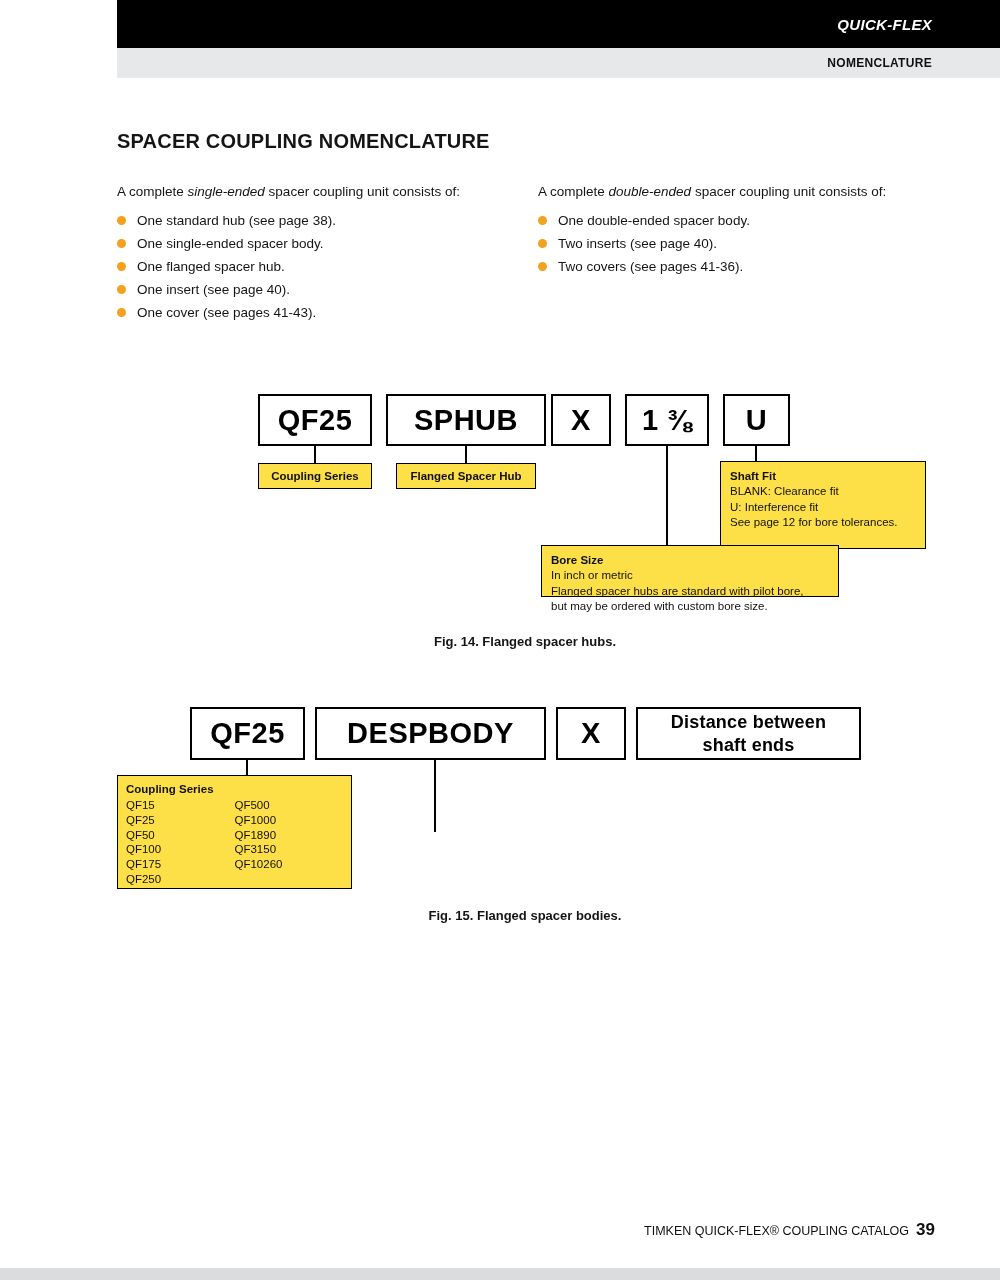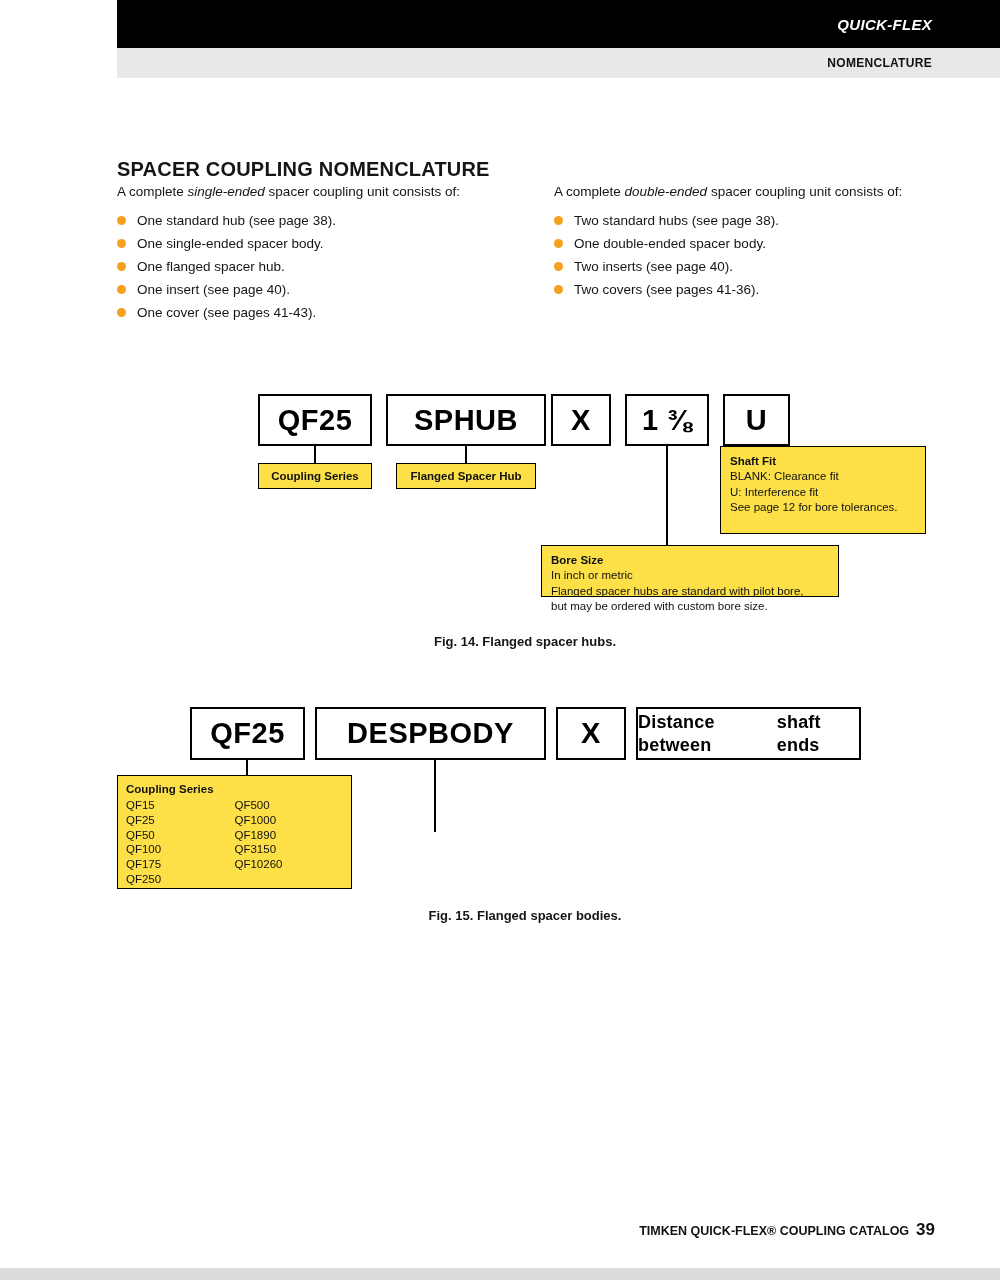--- a/index.html
+++ b/index.html
@@ -9,48 +9,48 @@
   .abs { position:absolute; }
 
   
   .bar-black { left:117px; top:0; width:883px; height:48px; background:#000;
                display:flex; align-items:center; justify-content:flex-end; padding-right:68px; }
   .bar-black span { color:#fff; font-weight:bold; font-size:15px; letter-spacing:.3px;font-style:italic; }
   .bar-gray { left:117px; top:48px; width:883px; height:30px; background:#E7E8E9;
               display:flex; align-items:center; justify-content:flex-end; padding-right:68px;padding-left:48px; }
   .bar-gray span { color:#111; font-weight:bold; font-size:12px; letter-spacing:.3px; }
 
-  .page-title { left:117px; top:158px; font-size:20px; font-weight:bold; letter-spacing:.2px; color:#151515; }
+  .page-title { left:117px; top:130px; font-size:20px; font-weight:bold; letter-spacing:.2px; color:#151515; }
 
   .intro { font-size:13.5px; color:#151515; }
   .intro em { font-style:italic; }
   .intro-left  { left:117px; top:184px; width:410px; }
-  .intro-right { left:538px; top:184px; width:420px;margin-left:16px; }
+  .intro-right { left:538px; top:184px; width:420px; }
 
   ul.bullets { list-style:none; margin-top:10px; }
   ul.bullets li { display:flex; align-items:center; height:23px; font-size:13.5px; color:#151515; }
   .dot { width:9px; height:9px; border-radius:50%; background:#F5A01E; margin-right:11px; flex:0 0 auto; }
 
   
   .nbox { border:2px solid #000; background:#fff; display:flex; align-items:center; justify-content:center;
           font-weight:bold; font-size:29px; color:#000; letter-spacing:.5px; }
-  .nbox.small-text { font-size:18px; flex-direction:row; line-height:1.25; letter-spacing:.2px; }
+  .nbox.small-text { font-size:18px; flex-direction:column; line-height:1.25; letter-spacing:.2px; }
 
   
   .lbox { border:1.5px solid #000; background:#fde047; font-size:11.5px; color:#111; }
   .lbox.center { display:flex; align-items:center; justify-content:center; font-weight:bold; }
   .lbox.note { padding:7px 9px; line-height:1.34; }
   .note-title { font-weight:bold; }
 
   .vline { width:1.5px; background:#000; }
 
   .caption { left:117px; width:816px; text-align:center; font-weight:bold; font-size:13px; color:#151515; }
 
   .footer { right:65px; top:1220px; display:flex; align-items:baseline; gap:7px; }
-  .footer .cat { font-weight:bold; font-size:12.5px; color:#111; }
+  .footer .cat { font-weight:normal; font-size:12.5px; color:#111; }
   .footer .pg { font-weight:bold; font-size:17px; color:#111; }
   .bottom-strip { left:0; top:1268px; width:1000px; height:12px; background:#DADCDD; }
 
   .cs-cols { display:flex; padding:3px 8px 0 8px; }
   .cs-col { width:122px; }
   .cs-col div { font-size:11.5px; line-height:14.8px; }
 </style>
 </head>
 <body>
 
@@ -89,24 +89,20 @@
           <span>One cover (see pages 41-43).</span>
         </li>
     </ul>
   </div>
 
   <div class="abs intro intro-right">
     <p><span>A complete </span><em>double-ended</em><span> spacer coupling unit consists of:</span></p>
     <ul class="bullets">
       <li>
           <span class="dot"></span>
-          <span>Two standard hubs (see page 38).</span>
-        </li>
-      <li>
-          <span class="dot"></span>
           <span>One double-ended spacer body.</span>
         </li>
       <li>
           <span class="dot"></span>
           <span>Two inserts (see page 40).</span>
         </li>
       <li>
           <span class="dot"></span>
           <span>Two covers (see pages 41-36).</span>
         </li>
@@ -120,21 +116,21 @@
   <div class="abs nbox" style="left:723px; top:394px; width:67px; height:52px;">U</div>
 
   <div class="abs vline" style="left:314px; top:446px; height:17px;"></div>
   <div class="abs vline" style="left:465px; top:446px; height:17px;"></div>
   <div class="abs vline" style="left:755px; top:446px; height:15px;"></div>
   <div class="abs vline" style="left:666px; top:446px; height:99px;"></div>
 
   <div class="abs lbox center" style="left:258px; top:463px; width:114px; height:26px;">Coupling Series</div>
   <div class="abs lbox center" style="left:396px; top:463px; width:140px; height:26px;">Flanged Spacer Hub</div>
 
-  <div class="abs lbox note" style="left:720px; top:446px; width:206px; height:88px;">
+  <div class="abs lbox note" style="left:720px; top:461px; width:206px; height:88px;">
     <div class="note-title">Shaft Fit</div>
     <div>BLANK: Clearance fit</div>
     <div>U: Interference fit</div>
     <div>See page 12 for bore tolerances.</div>
   </div>
 
   <div class="abs lbox note" style="left:541px; top:545px; width:298px; height:52px;">
     <div class="note-title">Bore Size</div>
     <div>In inch or metric</div>
     <div>Flanged spacer hubs are standard with pilot bore,</div>

